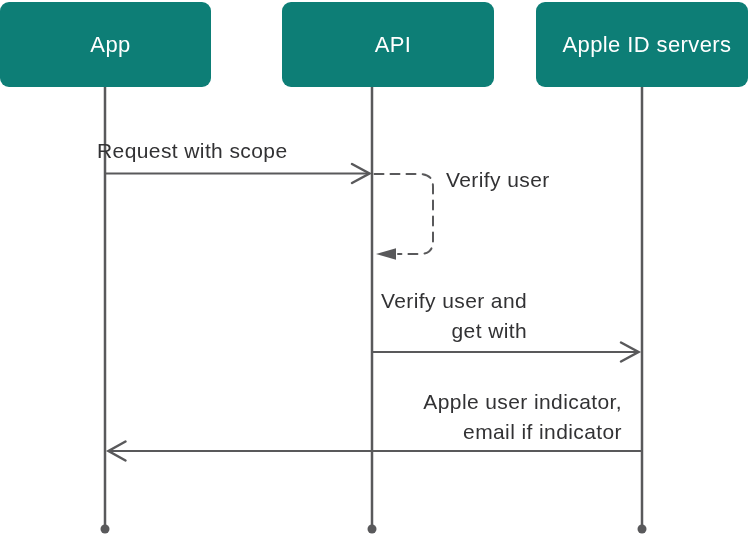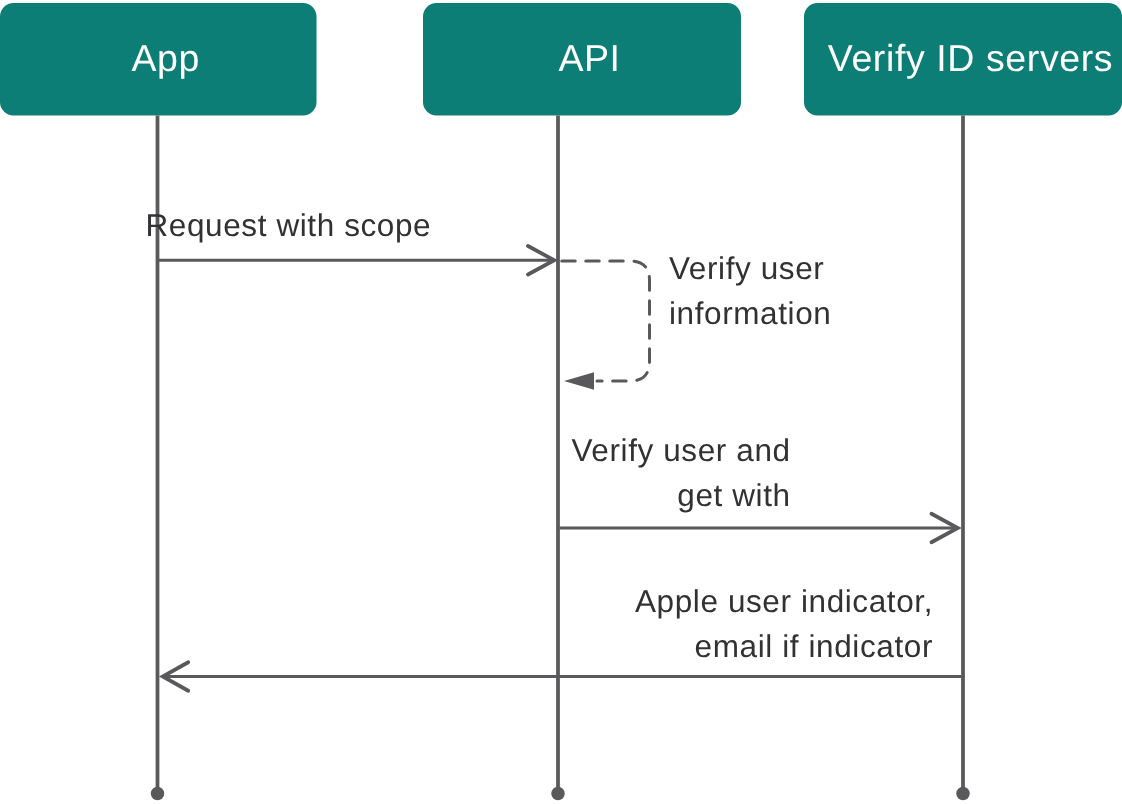--- a/index.html
+++ b/index.html
@@ -12,28 +12,28 @@
     font-family: "Liberation Sans", "DejaVu Sans", sans-serif;
   }
   .stage {
     position: relative;
     width: 748px;
     height: 536px;
   }
   .participant {
     position: absolute;
     top: 2px;
-    height: 75px;
+    height: 85px;
     border-radius: 9px;
     background: var(--participant-fill, #0d7e76);
     color: var(--participant-text, #ffffff);
     display: flex;
     align-items: center;
     justify-content: center;
-    font-size: 25px;
+    font-size: 22px;
     letter-spacing: 0.4px;
     box-sizing: border-box;
     padding-left: 10px;
   }
   .msg-label {
     position: absolute;
     color: var(--text-color, #323234);
     font-size: 21px;
     line-height: 30px;
     letter-spacing: 0.4px;
@@ -93,30 +93,29 @@
     </g>
   </svg>
 
   <div class="participant" style="left:0; width:211px;">
     <span>App</span>
   </div>
   <div class="participant" style="left:282px; width:212px;">
     <span>API</span>
   </div>
   <div class="participant" style="left:536px; width:212px;">
-    <span>Verify ID servers</span>
+    <span>Apple ID servers</span>
   </div>
 
   <div class="msg-label" style="left:97px; top:136px;">
     <span>Request with scope</span>
   </div>
 
   <div class="msg-label" style="left:446px; top:165px;">
     <span>Verify user</span>
-    <span>information</span>
   </div>
 
   <div class="msg-label" style="left:381px; top:286px;text-align:right;">
     <span>Verify user and</span>
     <span>get with</span>
   </div>
 
   <div class="msg-label align-right" style="left:380px; width:242px; top:387px;">
     <span>Apple user indicator,</span>
     <span>email if indicator</span>

